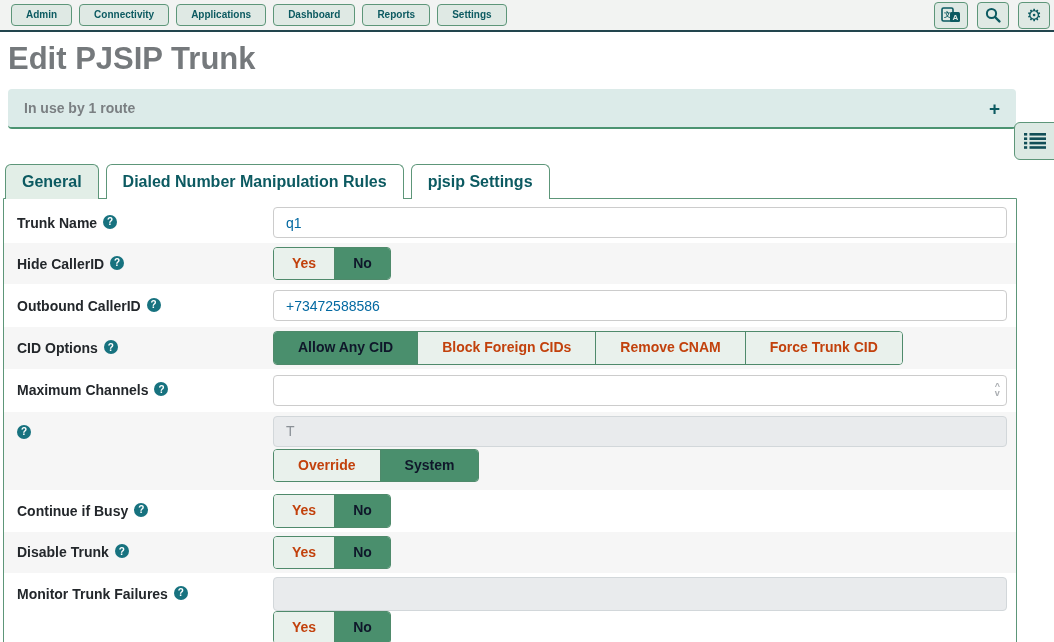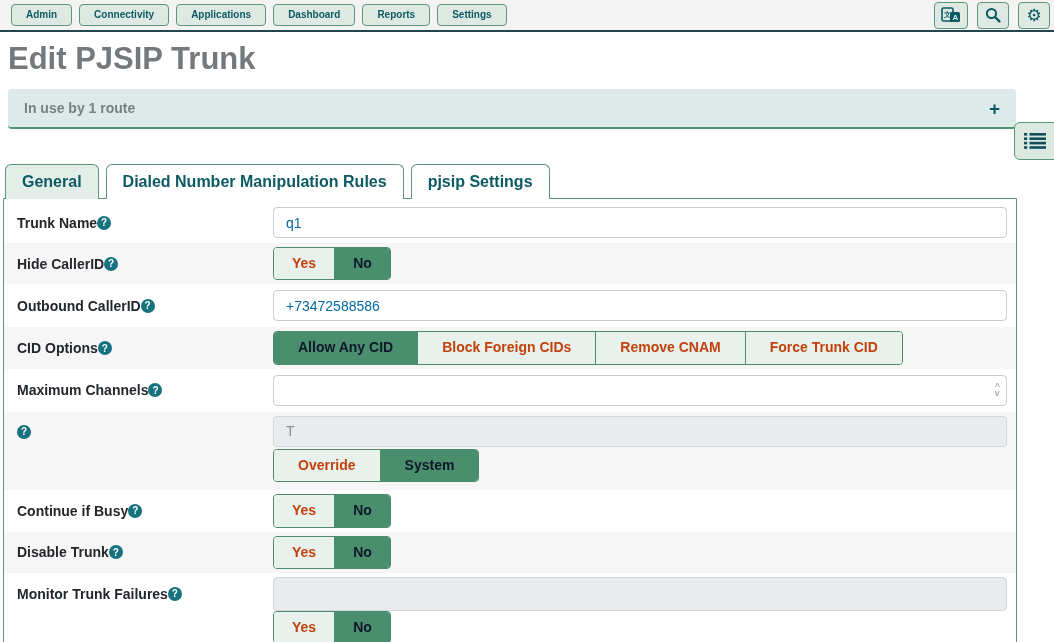--- a/index.html
+++ b/index.html
@@ -73,21 +73,21 @@
   .form-row {
     display: flex; align-items: center;
     padding: 4px 9px 4px 13px; min-height: 41px;
   }
   .form-row.alt { background: #f6f6f6; }
   .form-row.top-align { align-items: flex-start; }
   .form-row.top-align .label-cell { padding-top: 9px; }
   .label-cell {
     width: 256px; flex: none;
     font-weight: bold; font-size: 14px; color: #23272b;
-    display: flex; align-items: center; 
+    display: flex; gap: 6px;
   }
   .help-badge {
     width: 14px; height: 14px; border-radius: 50%;
     background: #17727f; color: #fff; flex: none;
     font-size: 10px; font-weight: bold;
     display: inline-flex; align-items: center; justify-content: center;
     cursor: pointer;
   }
   .ctrl-cell { flex: 1; }
   .text-input {

